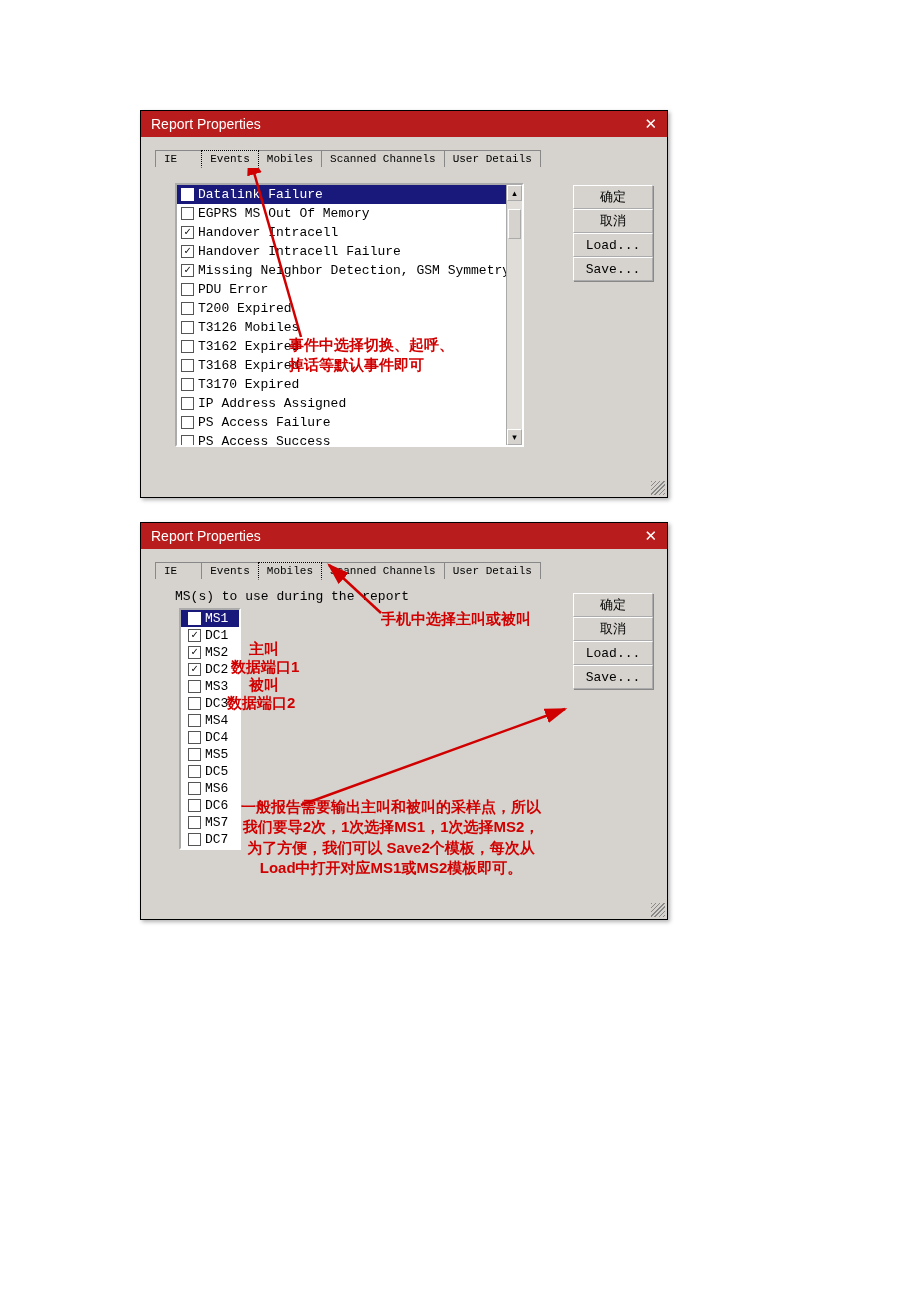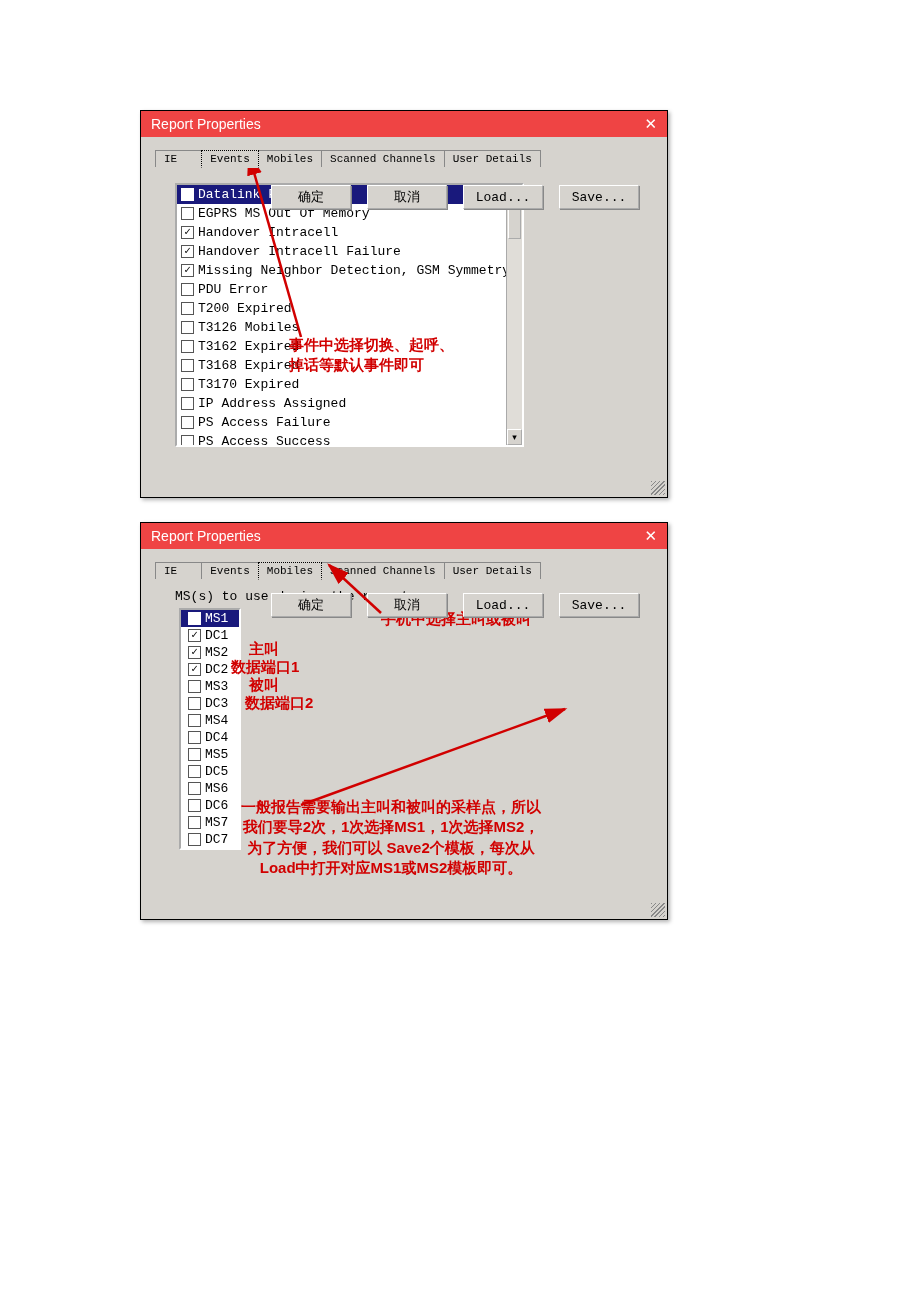--- a/index.html
+++ b/index.html
@@ -13,21 +13,21 @@
   }
   .dialog {
     width: 528px;
     background: #d6d3ce;
     border: 1px solid #000;
     position: relative;
     margin-bottom: 24px;
     box-shadow: 2px 2px 4px rgba(0,0,0,0.3);
   }
   .titlebar {
-    background: #ef4444;
+    background: #b91c1c;
     color: #fff;
     height: 26px;
     display: flex;
     align-items: center;
     padding: 0 6px 0 10px;
     font-family: "Segoe UI", Tahoma, sans-serif;
     font-size: 14px;
     justify-content: space-between;
   }
   .close-x {
@@ -116,25 +116,25 @@
   }
   .sb-thumb {
     position: absolute;
     left:1px; right:1px;
     top: 24px; height: 30px;
     background: #d6d3ce;
     border: 1px outset #fff;
   }
   .btn-col {
     position: absolute;
-    right: 28px;
+    right: 14px;
     top: 48px;
     display: flex;
-    flex-direction: row;
-    gap: 16px;
+    flex-direction: column;
+    gap: 0;
   }
   .btn {
     width: 80px; height: 24px;
     background: #d6d3ce;
     border: 1px outset #fff;
     font-family: "SimSun","Courier New",monospace;
     font-size: 13px;
     display:flex; align-items:center; justify-content:center;
     cursor: pointer;
     box-shadow: 1px 1px 0 #888;
@@ -357,21 +357,21 @@
           <div class="ms-row">
             <span class="chk"></span>
             <span>DC7</span>
           </div>
         </div>
     </div>
 
     <div class="anno" style="left:108px; top:90px;">主叫</div>
     <div class="anno" style="left:90px; top:108px;">数据端口1</div>
     <div class="anno" style="left:108px; top:126px;">被叫</div>
-    <div class="anno" style="left:104px; top:144px;">数据端口2</div>
+    <div class="anno" style="left:86px; top:144px;">数据端口2</div>
 
     <div class="anno" style="left:240px; top:60px;">手机中选择主叫或被叫</div>
 
     <div class="anno" style="left:100px; top:248px; white-space:pre; text-align:center;">一般报告需要输出主叫和被叫的采样点，所以
 我们要导2次，1次选择MS1，1次选择MS2，
 为了方便，我们可以 Save2个模板，每次从
 Load中打开对应MS1或MS2模板即可。</div>
 
     <div class="btn-col" style="top:44px;">
       <div class="btn">确定</div>

